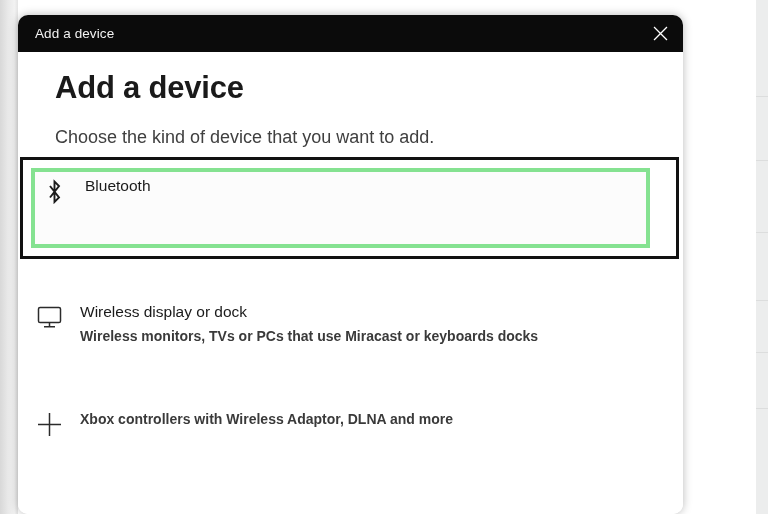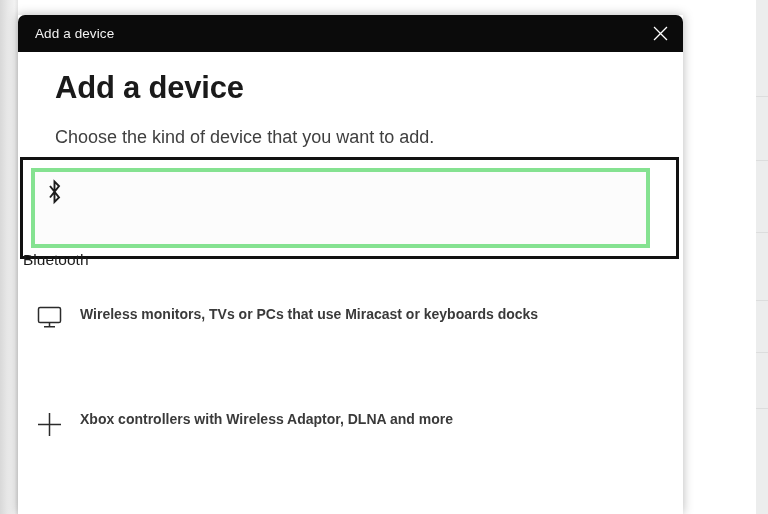--- a/index.html
+++ b/index.html
@@ -44,20 +44,21 @@
   
   #dialog {
     position: absolute;
     left: 18px;
     top: 15px;
     width: 665px;
     height: 499px;
     background: #ffffff;
     box-shadow: 0 0 10px rgba(0,0,0,0.28);
     overflow: hidden;
+    border-radius: 10px;
   }
 
   #titlebar {
     position: relative;
     height: 37px;
     background: #0b0b0b;
     border-radius: 7px 7px 0 0;
     display: flex;
     align-items: center;
   }
@@ -164,21 +165,20 @@
     background: #fcfcfc;
   }
   #option-bluetooth {
     position: absolute;
     left: 0;
     top: 7px;
     right: 0;
     height: 88px;
     display: flex;
     align-items: flex-start;
-    flex-direction: column;
   }
   #option-bluetooth .icon-slot { padding-top: 12px; }
   #option-bluetooth .text-slot { padding-top: 8px; }
 
   #option-wireless-display { margin-top: 30px; }
   #option-everything-else { margin-top: 33px; }
 
   .bt-glyph {
     font-size: 22px;
     color: #1c1c1c;
@@ -243,20 +243,21 @@
       <div id="option-wireless-display" class="device-option">
         <div class="icon-slot">
           <span>
             <svg width="25" height="23" viewBox="0 0 25 23">
               <rect x="1.5" y="1.5" width="22" height="15" rx="1.6" ry="1.6" stroke="#2b2b2b" stroke-width="1.5" fill="none"></rect>
               <path d="M12.5 16.5 L12.5 20.5 M7 20.8 L18 20.8" stroke="#2b2b2b" stroke-width="1.5" fill="none" stroke-linecap="butt"></path>
             </svg>
           </span>
         </div>
         <div class="text-slot">
+          <div class="device-title">Wireless display or dock</div>
           <div class="device-desc">Wireless monitors, TVs or PCs that use Miracast or keyboards docks</div>
         </div>
       </div>
 
       <div id="option-everything-else" class="device-option">
         <div class="icon-slot">
           <span class="plus-glyph">
             <svg width="27" height="27" viewBox="0 0 27 27">
               <path d="M13.5 2 L13.5 25 M2 13.5 L25 13.5" stroke="#2b2b2b" stroke-width="1.5" fill="none" stroke-linecap="butt"></path>
             </svg>

